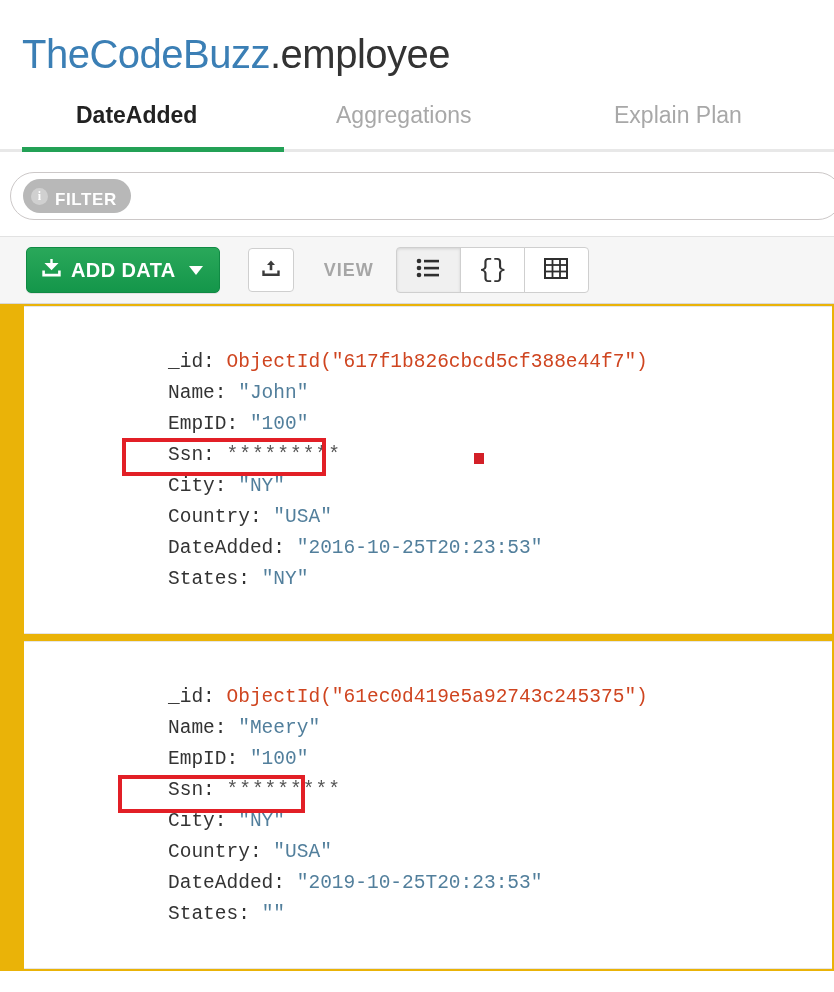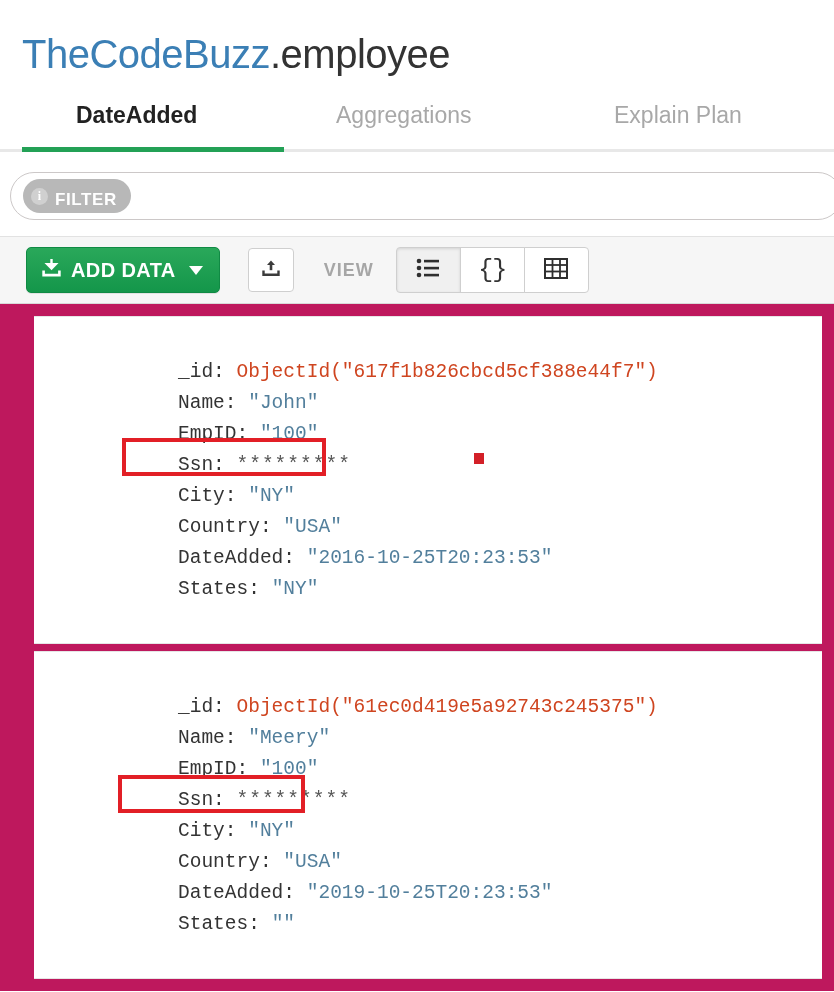--- a/index.html
+++ b/index.html
@@ -205,22 +205,22 @@
   .json-glyph {
     font-family: "Liberation Mono", monospace;
     font-size: 25px;
     color: #333;
     font-weight: 400;
     letter-spacing: -1px;
   }
 
   
   .doc-area {
-    background: #be185d;
-    padding: 12px;
+    background: #eab308;
+    padding: 2px;
   }
   .doc-card {
     background: #ffffff;
     border: 1px solid #e6e6e6;
     border-left: none;
     border-right: none;
     margin: 0 0 0 22px;
     padding: 40px 0 38px 18px;
     position: relative;
     box-sizing: border-box;

